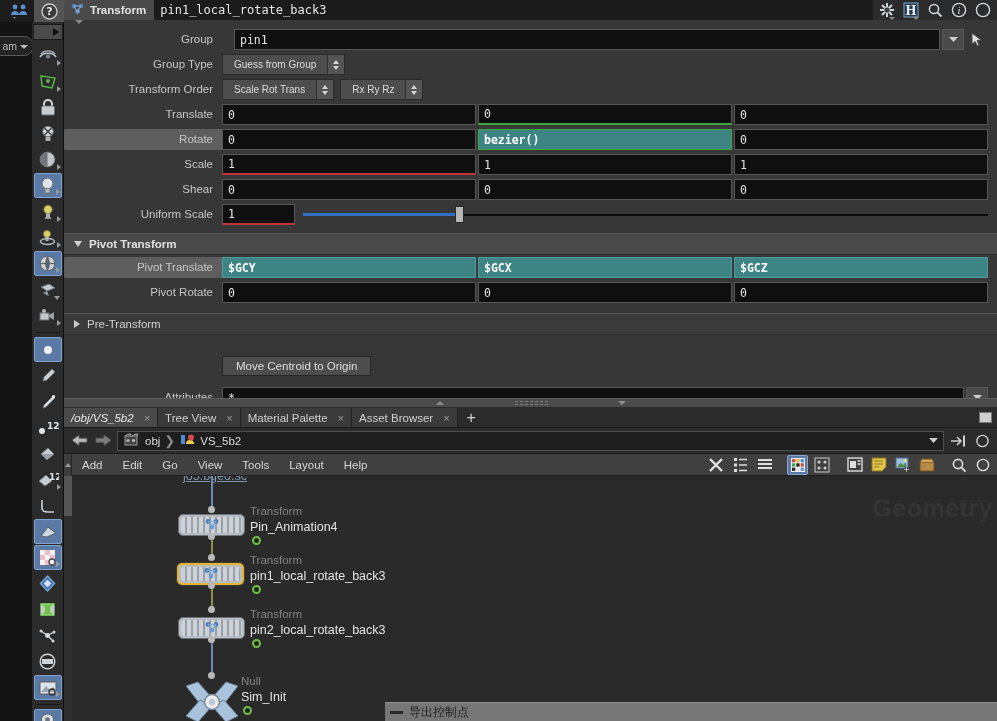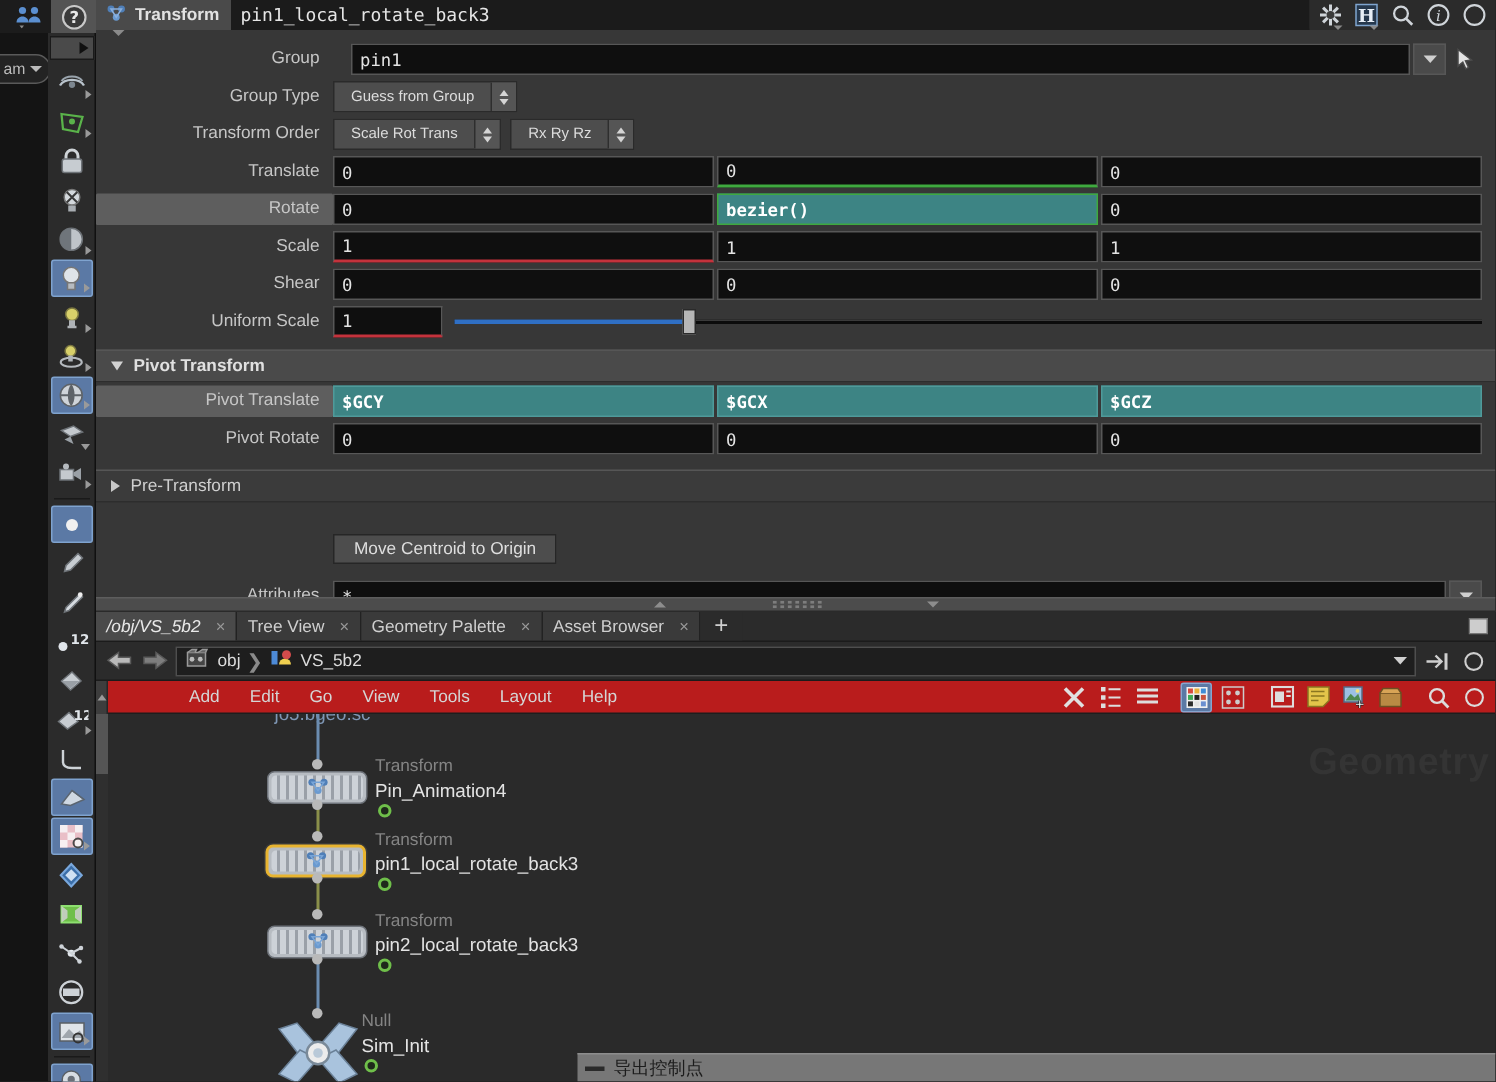--- a/index.html
+++ b/index.html
@@ -88,21 +88,21 @@
   .ntab.plus{background:#2b2b2b;border:none;font-size:16px;color:#cfcfcf;padding:0 9px;}
 
   .pathbar{height:26px;background:#2b2b2b;display:flex;align-items:center;gap:4px;padding:0 5px;border-bottom:1px solid #1b1b1b;}
   .navarrow{width:20px;height:18px;display:flex;align-items:center;justify-content:center;}
   .pathfield{flex:1;height:20px;background:#1e1e1e;border:1px solid #4e4e4e;display:flex;align-items:center;gap:4px;padding-left:6px;}
   .crumb{display:flex;align-items:center;gap:5px;color:#dcdcdc;font-size:11.5px;}
   .crumb-sep{color:#8a8a8a;font-size:13px;}
   .pb-dd{width:20px;height:20px;display:flex;align-items:center;justify-content:center;}
   .pb-icn{width:20px;height:20px;display:flex;align-items:center;justify-content:center;}
 
-  .netmenu{height:22px;background:#b91c1c;display:flex;align-items:center;border-bottom:1px solid #1d1d1d;gap:44px;}
+  .netmenu{height:22px;background:#404040;display:flex;align-items:center;border-bottom:1px solid #1d1d1d;}
   .nm-grip{width:8px;height:22px;background:#3d3d3d;display:flex;flex-direction:column;align-items:center;justify-content:center;gap:1px;border-right:1px solid #262626;}
   .nm-grip i{width:0;height:0;border-bottom:4px solid #9a9a9a;border-left:3px solid transparent;border-right:3px solid transparent;}
   .nm-items{display:flex;align-items:center;}
   .nm-items span{padding:0 10px;color:#d5d5d5;font-size:11.5px;line-height:22px;}
   .nm-right{margin-left:auto;display:flex;align-items:center;gap:3px;padding-right:4px;}
   .nmi{width:21px;height:20px;display:flex;align-items:center;justify-content:center;border-radius:2px;}
   .nmi.act{background:#5b79a5;border:1px solid #86a6d0;}
 
   .canvas{position:relative;width:933px;height:245px;background:#2a2a2a;overflow:hidden;}
   .wmark{position:absolute;right:4px;top:18px;font-size:25px;font-weight:bold;color:#343434;letter-spacing:.5px;}
@@ -111,21 +111,21 @@
   .dot{position:absolute;width:7px;height:7px;border-radius:50%;background:#b9b9b9;}
   .gnode{position:absolute;width:67px;height:22px;border-radius:5px;background:#b7bcc2;border:1px solid #6e737a;display:flex;align-items:center;justify-content:center;}
   .gnode.sel{border:2px solid #e8b430;box-shadow:0 0 0 1px #3a3a3a;}
   .gn-stripes{position:absolute;left:2px;top:2px;right:2px;bottom:2px;background:
      repeating-linear-gradient(90deg,#cdd2d8 0 4px,#9aa0a8 4px 6px);border-radius:3px;}
   .gn-ico{position:relative;z-index:2;}
   .nlabel{position:absolute;color:#848484;font-size:11.5px;}
   .nname{position:absolute;color:#e3e3e3;font-size:12.5px;}
   .flagdot{position:absolute;width:9px;height:9px;border-radius:50%;border:2px solid #6fbf4a;background:#1f2a1b;}
   .nullnode{position:absolute;}
-  .topname{position:absolute;color:#7f97b5;font-size:12.5px;}
+  .topname{position:absolute;color:#7f97b5;font-size:12.5px;text-decoration:underline;}
 
   .bottombar{position:absolute;left:385px;top:702px;width:612px;height:19px;background:#777;display:flex;align-items:center;gap:6px;padding-left:5px;border-top:1px solid #8d8d8d;}
   .bb-min{width:13px;height:3px;background:#2a2a2a;}
   .bb-lbl{color:#1c1c1c;font-size:12px;}
   .netscroll{position:absolute;left:0;top:0;width:8px;height:245px;background:#2f2f2f;}
   .netscroll .thumb{position:absolute;top:0;left:0;width:8px;height:40px;background:#555;}
 </style>
 </head>
 <body>
 
@@ -558,21 +558,21 @@
     <div class="nettabs">
       <div class="ntab active">
         <span>/obj/VS_5b2</span>
         <span class="x">×</span>
       </div>
       <div class="ntab">
         <span>Tree View</span>
         <span class="x">×</span>
       </div>
       <div class="ntab">
-        <span>Geometry Palette</span>
+        <span>Material Palette</span>
         <span class="x">×</span>
       </div>
       <div class="ntab">
         <span>Asset Browser</span>
         <span class="x">×</span>
       </div>
       <div class="ntab plus">+</div>
       <div style="margin-left:auto;display:flex;align-items:center;padding-right:5px;">
         <svg width="13" height="11" viewBox="0 0 13 11">
             <rect x="0.5" y="0.5" width="12" height="10" fill="#cdcdcd" stroke="#777"></rect>

